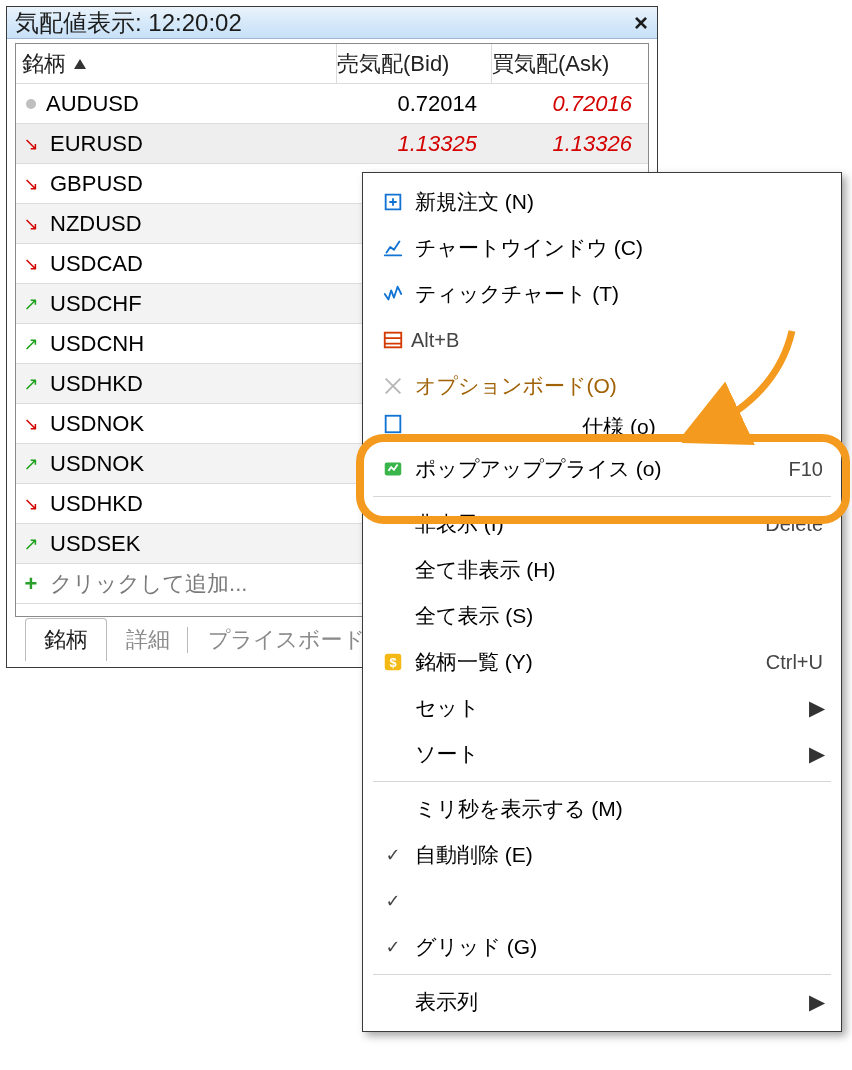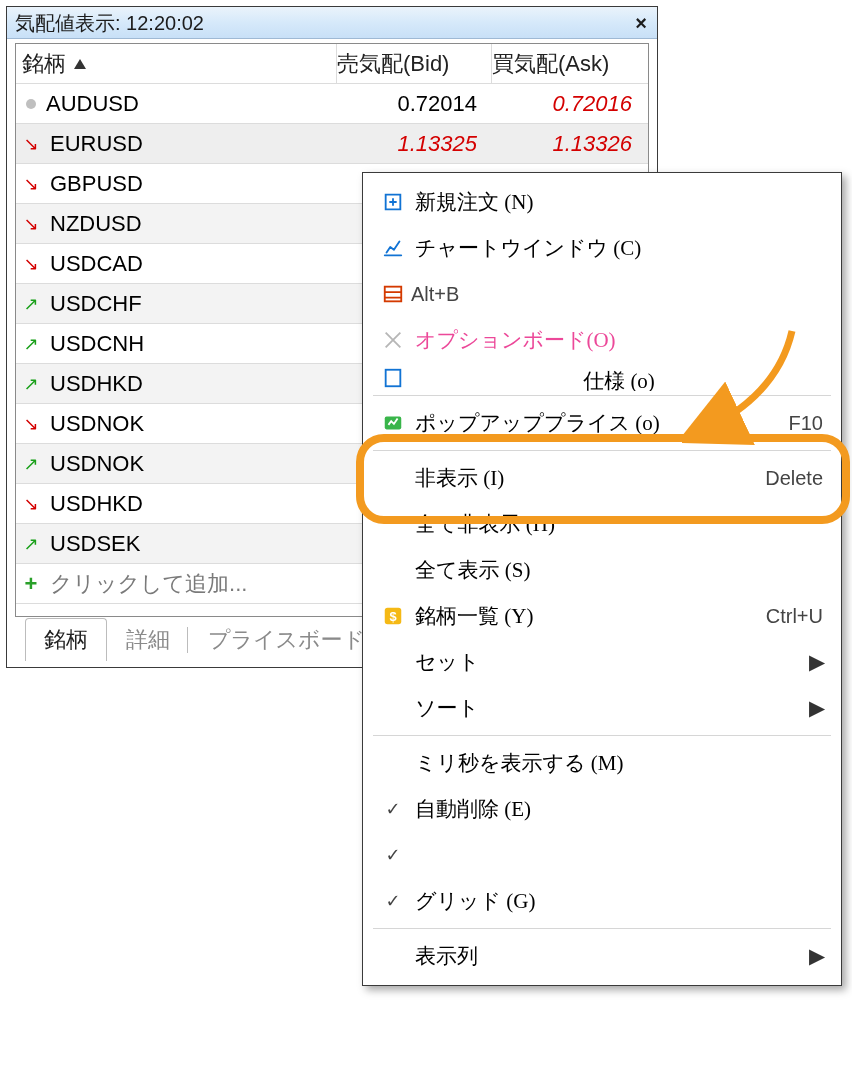--- a/index.html
+++ b/index.html
@@ -6,21 +6,21 @@
   body { margin: 0; background: #fff; width: 852px; height: 1070px; position: relative; }
 
   
   .panel {
     position: absolute; left: 6px; top: 6px; width: 652px; height: 662px;
     border: 1px solid #3a3a3a; background: #fff;
   }
   .titlebar {
     height: 32px; line-height: 32px; padding: 0 8px;
     background: linear-gradient(#eaf3fb,#d6e9fa,#c8e0f7);
-    border-bottom: 1px solid #9fb9d4; font-size: 20px; color: #1c1c1c;
+    border-bottom: 1px solid #9fb9d4; font-size: 24px; color: #1c1c1c;
     display: flex; justify-content: space-between; align-items: center;
   }
   .titlebar .close { width: 16px; text-align: center; cursor: pointer; font-weight: bold; }
 
   .grid { position: absolute; left: 8px; right: 8px; top: 36px; bottom: 50px;
           border: 1px solid #8a8a8a; background: #fff; overflow: hidden; }
   .row  { display: flex; height: 40px; align-items: center; font-size: 22px;
           border-bottom: 1px solid #dcdcdc; }
   .row.header { background: #fff; font-size: 22px; color: #222; }
   .row.alt    { background: #f3f3f3; }
@@ -52,24 +52,24 @@
 
   
   .menu {
     position: absolute; left: 362px; top: 172px; width: 480px;
     border: 1px solid #3a3a3a; background: #fff; padding: 6px 0;
     box-shadow: 4px 4px 8px rgba(0,0,0,.35);
   }
   .mi { height: 46px; display: flex; align-items: center; font-size: 21px;
         padding: 0 18px 0 12px; cursor: pointer; position: relative; }
   .mi .ic   { width: 36px; display: flex; align-items: center; justify-content: center; }
-  .mi .txt  { flex: 1; padding-left: 4px; font-family: Liberation Serif, serif; }
+  .mi .txt  { flex: 1; padding-left: 4px; }
   .mi .acc  { color: #444; font-size: 20px; }
   .mi .sub  { width: 14px; text-align: right; color: #333; }
-  .mi.disabled { color: #ec4899; }
+  .mi.disabled { color: #a16207; }
   .sep-line { height: 1px; background: #d6d6d6; margin: 4px 10px; }
   .chk::before { content: "✓"; color: #444; font-size: 18px; }
 
   .highlight {
     position: absolute; left: 356px; top: 434px; width: 494px; height: 90px;
     border: 8px solid #f39a1f; border-radius: 28px; pointer-events: none;
   }
 
   
   svg.icn { width: 22px; height: 22px; }
@@ -233,20 +233,29 @@
         <svg class="icn" viewBox="0 0 24 24">
           <path d="M3 20h18M5 17l4-6 4 3 6-9" fill="none" stroke="#1173d4" stroke-width="2" stroke-linecap="round" stroke-linejoin="round"></path>
         </svg>
       </span>
       <span class="txt">チャートウインドウ (C)</span>
       <span class="acc"></span>
     </div>
     <div class="mi">
       <span class="ic">
         <svg class="icn" viewBox="0 0 24 24">
+          <path d="M3 12l4 6 3-10 3 8 4-12 4 8" fill="none" stroke="#1173d4" stroke-width="2" stroke-linecap="round" stroke-linejoin="round"></path>
+        </svg>
+      </span>
+      <span class="txt">ティックチャート (T)</span>
+      <span class="acc"></span>
+    </div>
+    <div class="mi">
+      <span class="ic">
+        <svg class="icn" viewBox="0 0 24 24">
           <rect x="3" y="4" width="18" height="16" fill="none" stroke="#d43a00" stroke-width="2"></rect>
           <path d="M3 10h18M3 16h18" stroke="#d43a00" stroke-width="2"></path>
         </svg>
       </span>
       <span class="acc">Alt+B</span>
     </div>
     <div class="mi disabled">
       <span class="ic">
         <svg class="icn" viewBox="0 0 24 24">
           <path d="M4 20L20 4" stroke="#b6b6b6" stroke-width="2"></path>

